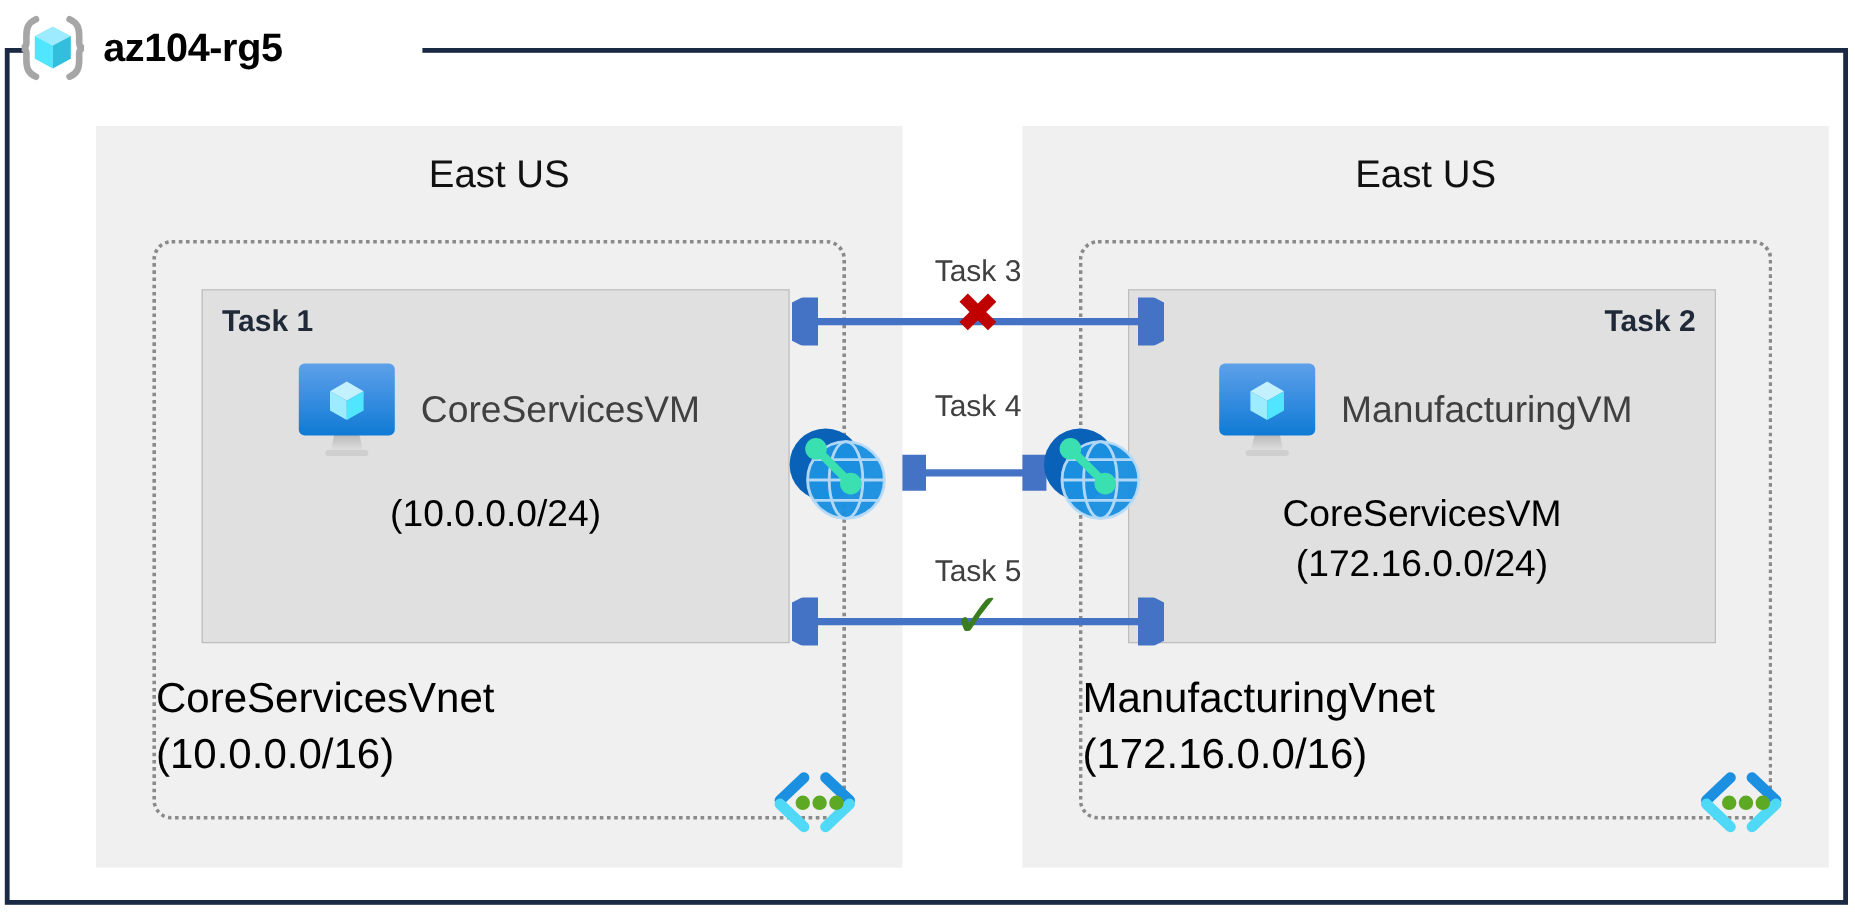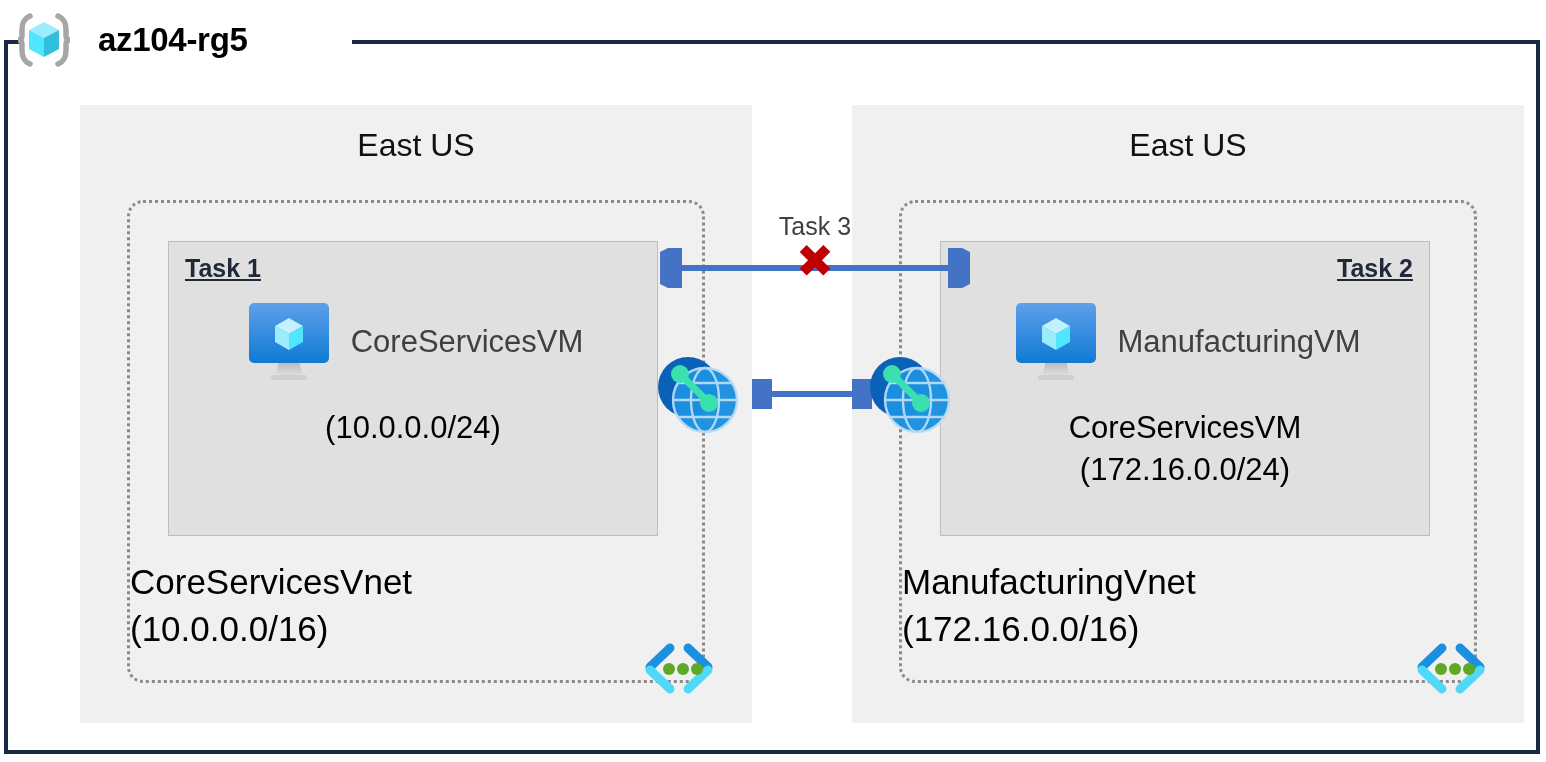--- a/index.html
+++ b/index.html
@@ -43,21 +43,21 @@
   }
 
   
   .rg-header {
     position: absolute;
     left: 14px;
     top: 8px;
     height: 64px;
     display: flex;
     align-items: center;
-    gap: 24px;
+    gap: 12px;
   }
   .rg-icon {
     width: 60px;
     height: 60px;
     position: relative;
     flex: 0 0 auto;
   }
   .rg-title {
     font-size: 33px;
     font-weight: bold;
@@ -129,21 +129,20 @@
     background: #e0e0e0;
     border: 1px solid #bdbdbd;
     box-sizing: border-box;
   }
   .task-tag {
     position: absolute;
     top: 12px;
     font-size: 25px;
     font-weight: bold;
     color: #1f2937;
-    text-decoration: underline;
   }
   .task-tag.at-left  { left: 16px; }
   .task-tag.at-right { right: 16px; }
 
   .vm-row {
     position: absolute;
     top: 58px;
     left: 0;
     width: 100%;
     display: flex;
@@ -351,20 +350,21 @@
         <marker id="ahR3" markerWidth="9" markerHeight="9" refX="1" refY="4.5" orient="auto">
           <path d="M0,0 L0,9 L9,4.5 Z" fill="#4472c4"></path>
         </marker>
       </defs>
       <line x1="16" y1="20" x2="294" y2="20" stroke="#4472c4" stroke-width="6" marker-start="url(#ahL3)" marker-end="url(#ahR3)"></line>
     </svg>
     <div class="mark" style="left:0; top:26px; width:100%; text-align:center; font-size:46px; color:#c00000;">✖</div>
   </div>
 
   <div class="connector" style="left:655px; top:325px; width:320px; height:110px;">
+    <div class="conn-label" style="top:0;">Task 4</div>
 
     <div class="peer-icon" style="left:0; top:28px;">
       <svg viewBox="0 0 86 82" width="86" height="82">
         <circle cx="33" cy="34" r="30" fill="#0a62b8"></circle>
         <circle cx="50" cy="47" r="32" fill="#1b8fe0" opacity="0.97"></circle>
         <g stroke="#b9dcf7" stroke-width="2.4" fill="none" opacity="0.95">
           <circle cx="50" cy="47" r="32"></circle>
           <ellipse cx="50" cy="47" rx="14" ry="32"></ellipse>
           <line x1="18" y1="47" x2="82" y2="47"></line>
           <path d="M22 30 H78"></path>
@@ -399,14 +399,29 @@
           <path d="M22 30 H78"></path>
           <path d="M22 64 H78"></path>
         </g>
         <line x1="26" y1="22" x2="53" y2="49" stroke="#3ae0b0" stroke-width="7" stroke-linecap="round"></line>
         <circle cx="25" cy="21" r="9" fill="#3ae0b0"></circle>
         <circle cx="54" cy="50" r="9" fill="#3ae0b0"></circle>
       </svg>
     </div>
   </div>
 
+  <div class="connector" style="left:660px; top:462px; width:310px; height:95px;">
+    <div class="conn-label" style="top:0;">Task 5</div>
+    <svg width="310" height="40" style="position:absolute; left:0; top:36px;">
+      <defs>
+        <marker id="ahL5" markerWidth="9" markerHeight="9" refX="8" refY="4.5" orient="auto">
+          <path d="M9,0 L9,9 L0,4.5 Z" fill="#4472c4"></path>
+        </marker>
+        <marker id="ahR5" markerWidth="9" markerHeight="9" refX="1" refY="4.5" orient="auto">
+          <path d="M0,0 L0,9 L9,4.5 Z" fill="#4472c4"></path>
+        </marker>
+      </defs>
+      <line x1="16" y1="20" x2="294" y2="20" stroke="#4472c4" stroke-width="6" marker-start="url(#ahL5)" marker-end="url(#ahR5)"></line>
+    </svg>
+    <div class="mark" style="left:0; top:26px; width:100%; text-align:center; font-size:52px; color:#3a7d1e;">✓</div>
+  </div>
 
 </div>
 
 </body></html>

